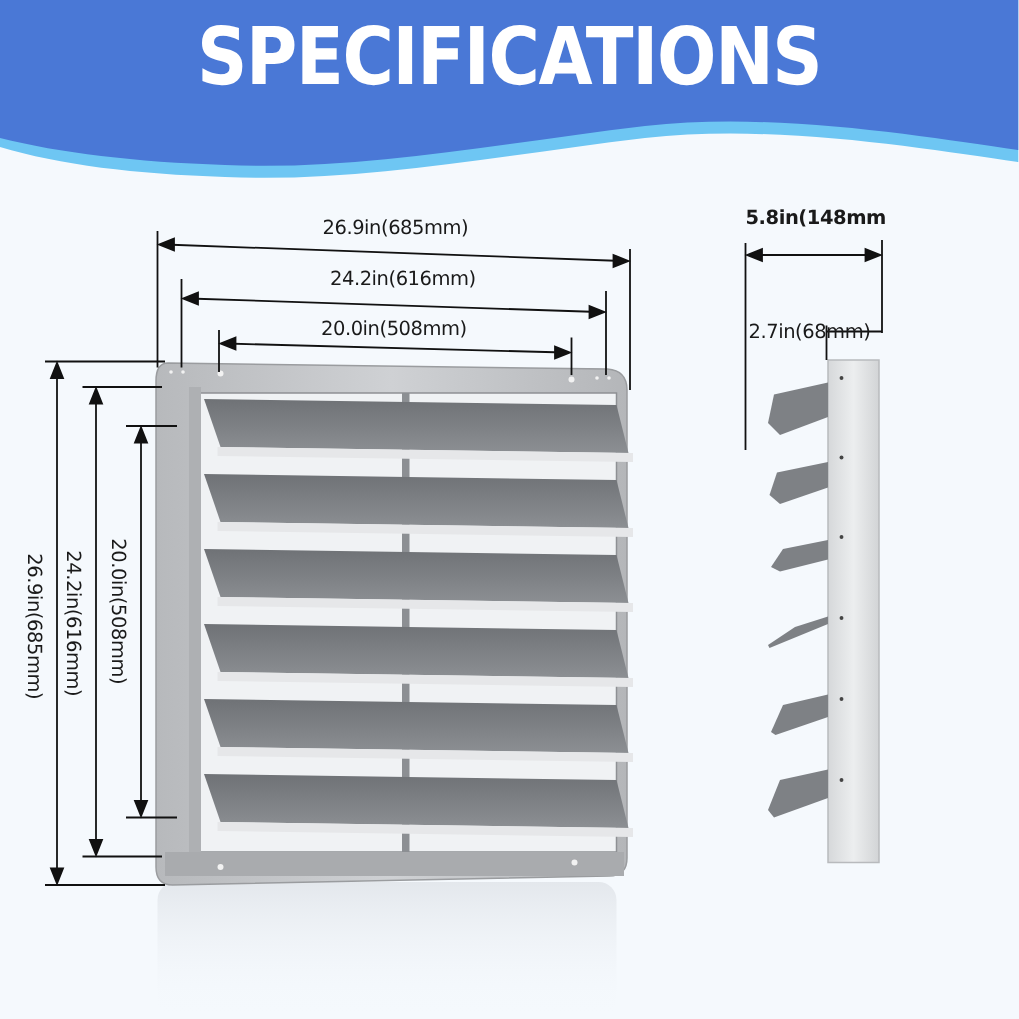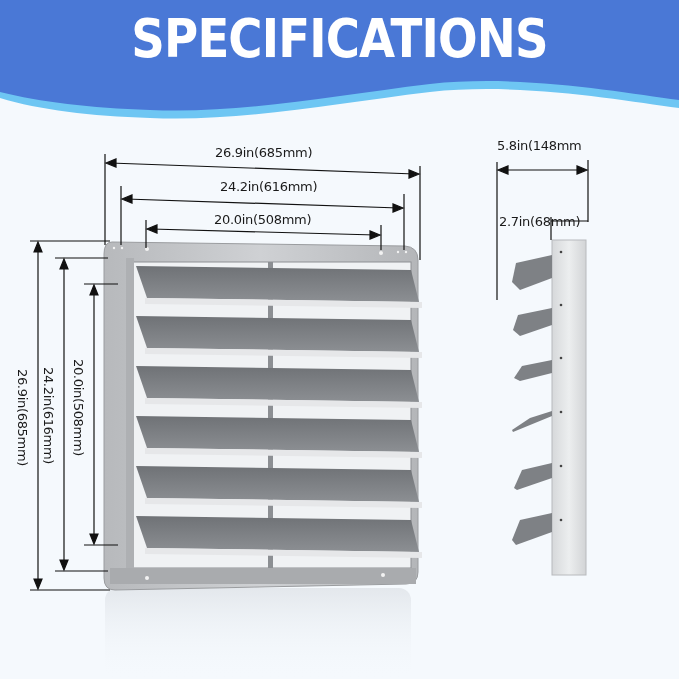--- a/index.html
+++ b/index.html
@@ -180,16 +180,16 @@
   </svg>
 
   <div class="dim-label" style="left:215px;top:145px;">26.9in(685mm)</div>
   <div class="dim-label" style="left:220px;top:179px;">24.2in(616mm)</div>
   <div class="dim-label" style="left:214px;top:212px;">20.0in(508mm)</div>
 
   <div class="dim-label vertical" style="left:-28px;top:410px;width:100px;text-align:center;">26.9in(685mm)</div>
   <div class="dim-label vertical" style="left:-2px;top:408px;width:100px;text-align:center;">24.2in(616mm)</div>
   <div class="dim-label vertical" style="left:28px;top:400px;width:100px;text-align:center;">20.0in(508mm)</div>
 
-  <div class="dim-label" style="left:497px;top:138px;">5.8in(148mm</div>
+  <div class="dim-label" style="left:497px;top:138px;font-weight:bold;">5.8in(148mm</div>
   <div class="dim-label" style="left:499px;top:214px;">2.7in(68mm)</div>
 
 </div>
 
 </body></html>

